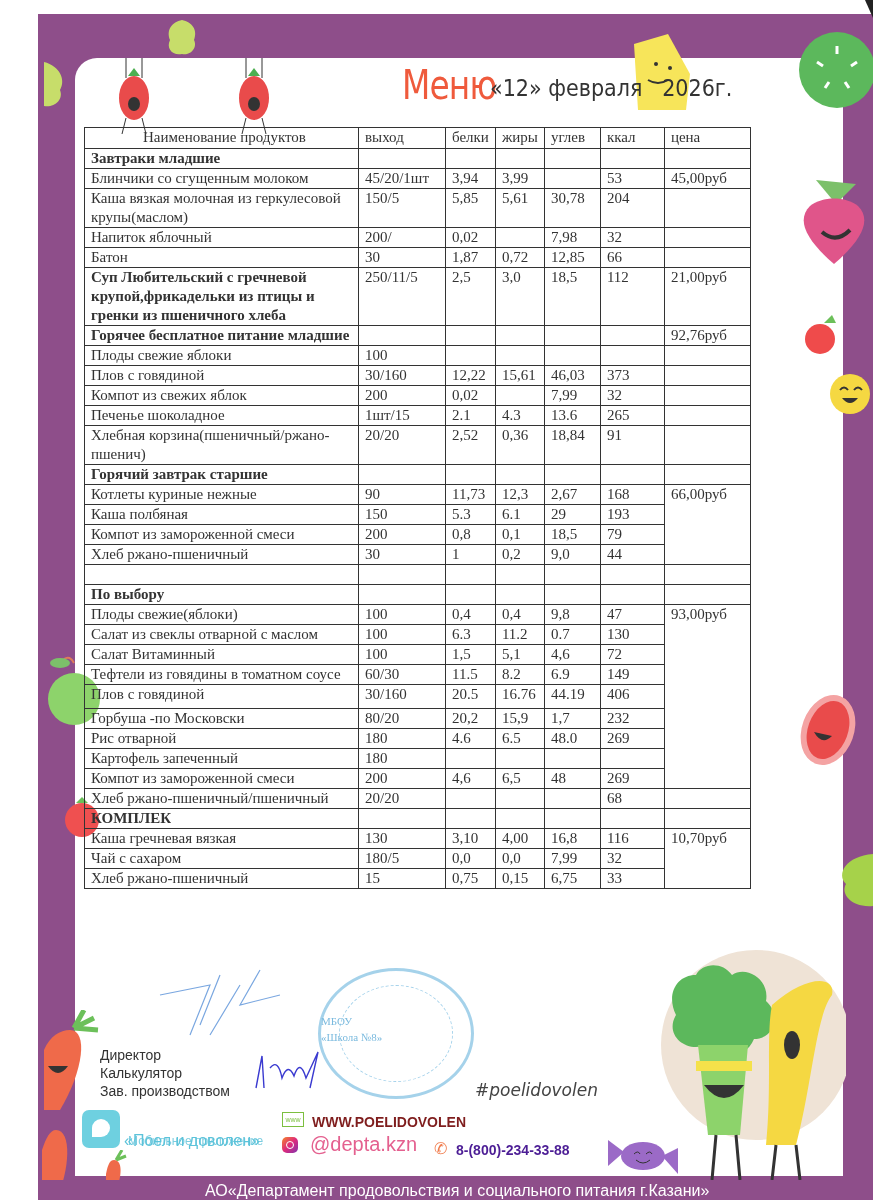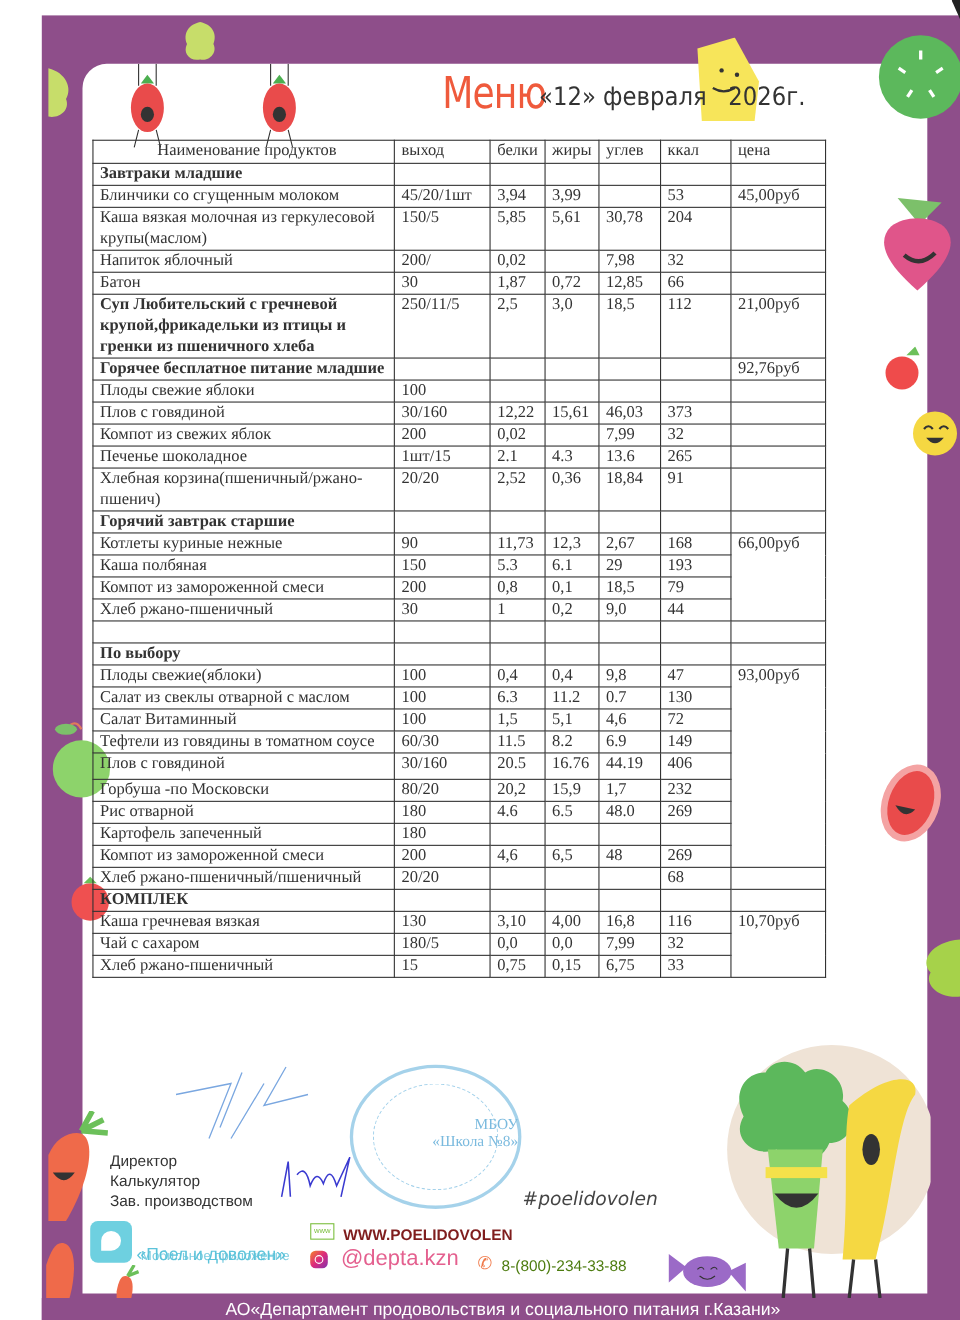--- a/index.html
+++ b/index.html
@@ -13,38 +13,38 @@
   .title-menu { position:absolute; left:402px; top:62px; font-family:"DejaVu Sans", sans-serif; font-size:40px; color:#ef5a3c; letter-spacing:-1px; transform:scaleX(0.82); transform-origin:left top; }
   .title-date { position:absolute; left:490px; top:75px; font-family:"DejaVu Sans", sans-serif; font-size:23px; color:#333; white-space:pre; transform:scaleX(0.9); transform-origin:left top; }
 
   table.menu { position:absolute; left:84px; top:127px; border-collapse:collapse; font-size:15px; color:#333; }
   table.menu td, table.menu th { border:1px solid #333; padding:0 6px; vertical-align:top; font-weight:normal; text-align:left; line-height:19px; }
   table.menu th { height:20px; }
   table.menu td.b { font-weight:bold; }
   .c-name { width:274px; } .c-out { width:87px; } .c-p { width:45px; } .c-f { width:49px; } .c-c { width:56px; } .c-k { width:64px; } .c-pr { width:86px; }
   td.price { font-weight:bold; padding-top:2px; }
   .sign-block { position:absolute; left:100px; top:1030px; font-family:"Liberation Sans", sans-serif; font-size:14px; color:#333; line-height:18px;margin-top:16px; }
-  .stamp { position:absolute; left:318px; top:968px; width:150px; height:125px; border:3px solid #8fc7e6; border-radius:50%; color:#5aa9d6; text-align:right; font-size:14px; opacity:.8; }
+  .stamp { position:absolute; left:318px; top:968px; width:150px; height:125px; border:3px solid #8fc7e6; border-radius:50%; color:#5aa9d6; text-align:left; font-size:11px; opacity:.8; }
   .stamp .s1 { position:absolute; left:0; right:0; top:44px; }
   .stamp .s2 { position:absolute; left:0; right:0; top:60px; }
   .stamp-ring { position:absolute; left:18px; top:14px; right:18px; bottom:14px; border:1px dashed #8fc7e6; border-radius:50%; }
   .sig { position:absolute; stroke:#3a3ad0; fill:none; stroke-width:1.4; }
   .sig2 { position:absolute; stroke:#7aa7e0; fill:none; stroke-width:1.2; }
 
   .app-icon { position:absolute; left:82px; top:1110px; width:38px; height:38px; background:#6ed0e0; border-radius:7px; }
   .app-icon::after { content:""; position:absolute; left:10px; top:9px; width:18px; height:18px; background:#fff; border-radius:50% 50% 50% 0; }
   .app-text1 { position:absolute; left:128px; top:1117px; font-family:"Liberation Sans", sans-serif; font-size:12px; color:#7ccde0;margin-top:17px; }
   .app-text2 { position:absolute; left:124px; top:1132px; font-family:"Liberation Sans", sans-serif; font-size:16px; color:#5cc3da; }
   .www-icon { position:absolute; left:282px; top:1112px; width:20px; height:13px; border:1px solid #7cbf3f; font-size:7px; color:#7cbf3f; text-align:center; line-height:13px; font-family:"Liberation Sans", sans-serif; }
   .www-text { position:absolute; left:312px; top:1114px; font-family:"Liberation Sans", sans-serif; font-size:14px; font-weight:bold; color:#7f1d1d; }
   .ig-icon { position:absolute; left:282px; top:1137px; width:16px; height:16px; border-radius:5px; background:linear-gradient(135deg,#f58529,#dd2a7b,#8134af); }
   .ig-icon::after { content:""; position:absolute; left:4px; top:4px; width:6px; height:6px; border:1.5px solid #fff; border-radius:50%; }
   .ig-text { position:absolute; left:310px; top:1133px; font-family:"Liberation Sans", sans-serif; font-size:20px; color:#e4608f; }
   .phone-icon { position:absolute; left:434px; top:1139px; font-size:16px; color:#f07a4a; }
-  .phone-text { position:absolute; left:456px; top:1142px; font-family:"Liberation Sans", sans-serif; font-size:14px; font-weight:normal; color:#4d7c0f; }
+  .phone-text { position:absolute; left:456px; top:1142px; font-family:"Liberation Sans", sans-serif; font-size:14px; font-weight:bold; color:#4c1d95; }
   .hashtag { position:absolute; left:475px; top:1080px; font-family:"DejaVu Sans", sans-serif; font-style:italic; font-size:17px; color:#444; }
 </style>
 </head>
 <body>
 
 <div class="frame"></div>
 <div class="frame-top-right"></div>
 <div class="inner"></div>
 
 <svg style="position:absolute;left:162px;top:18px" width="40" height="40">

